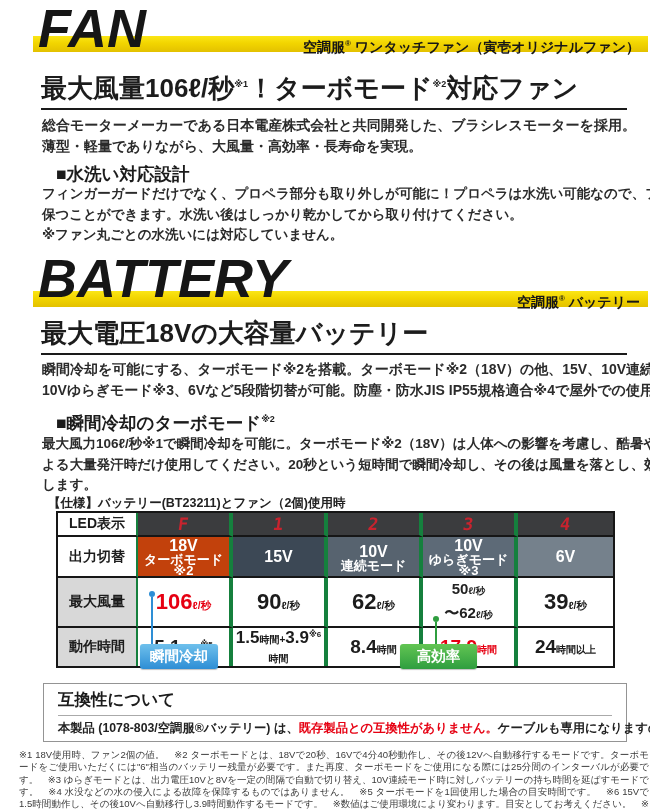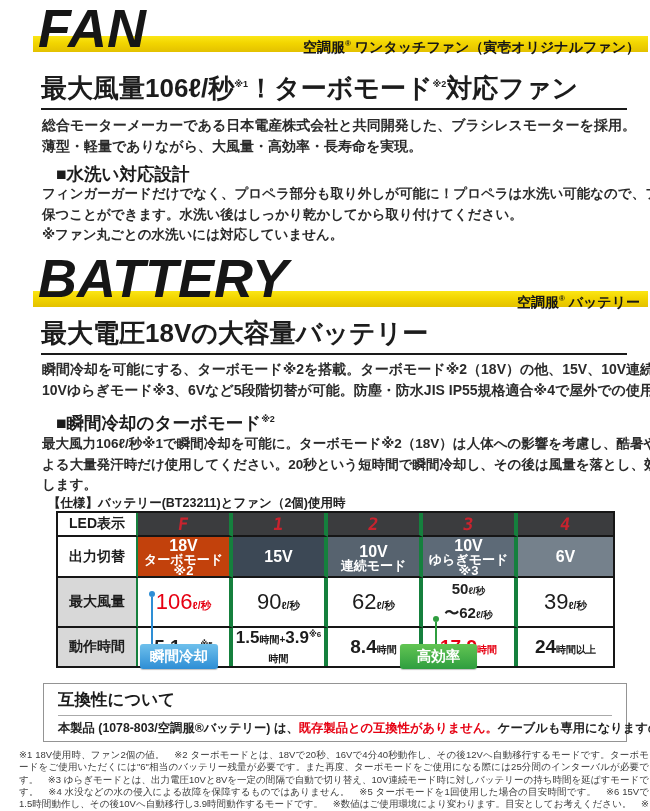--- a/index.html
+++ b/index.html
@@ -81,21 +81,21 @@
 
   td.mode { color:#ffffff; border-right:1px solid #e9e9e9; }
   td.mode .mv { font-size:16px; font-weight:bold; line-height:17px; }
   td.mode .mm { font-size:13px; font-weight:bold; line-height:11px; }
   td.m0 { background:#c2410c; }
   td.m1 { background:#3c4855;margin-top:40px; }
   td.m2 { background:#57636f; }
   td.m3 { background:#5d6a77; }
   td.m4 { background:#75818c; }
 
-  .af-num { font-size:22px; font-weight:normal; color:#1c1c1c; }
+  .af-num { font-size:22px; font-weight:bold; color:#1c1c1c; }
   .af-unit { font-size:10.5px; font-weight:bold; color:#1c1c1c; }
   .af-red .af-num, .af-red .af-unit { color:#e60012; }
   .af-line { line-height:22px; white-space:nowrap; }
   .af-line .af-num-s { font-size:15px; font-weight:bold; }
   .af-line .af-unit-s { font-size:9.5px; font-weight:bold; }
 
   .rt-num { font-size:19px; font-weight:bold; color:#1c1c1c; }
   .rt-num.sm { font-size:17px; }
   .rt-unit { font-size:10px; font-weight:bold; color:#1c1c1c; }
   .rt-sup { font-size:8px; font-weight:bold; vertical-align:super; color:#1c1c1c; }

